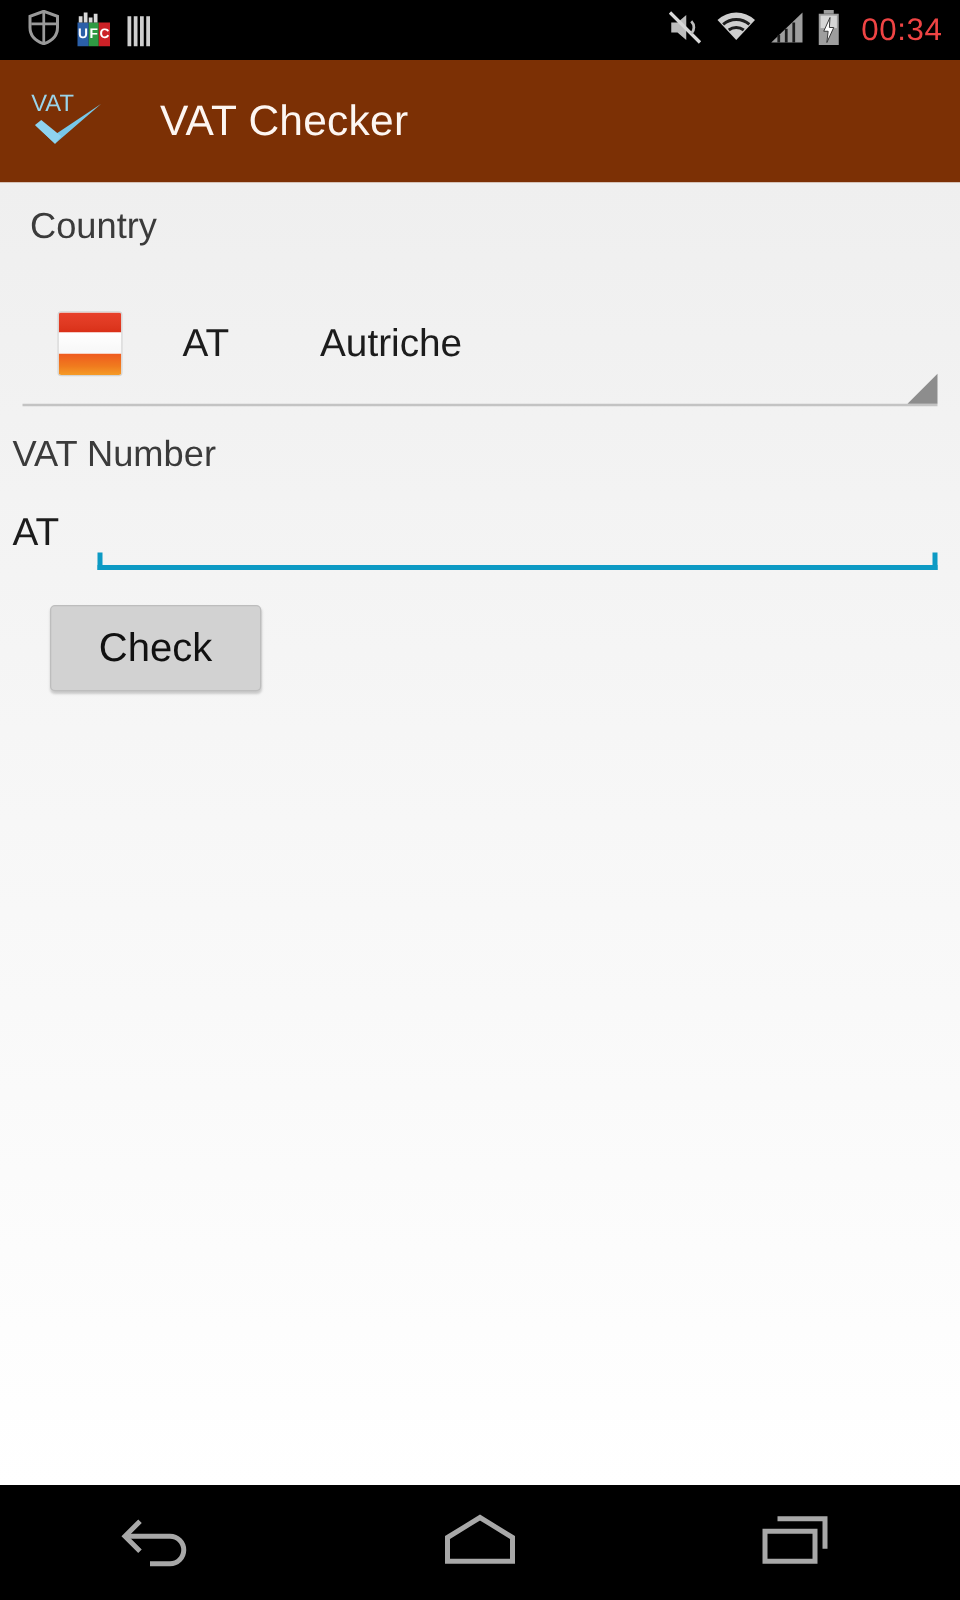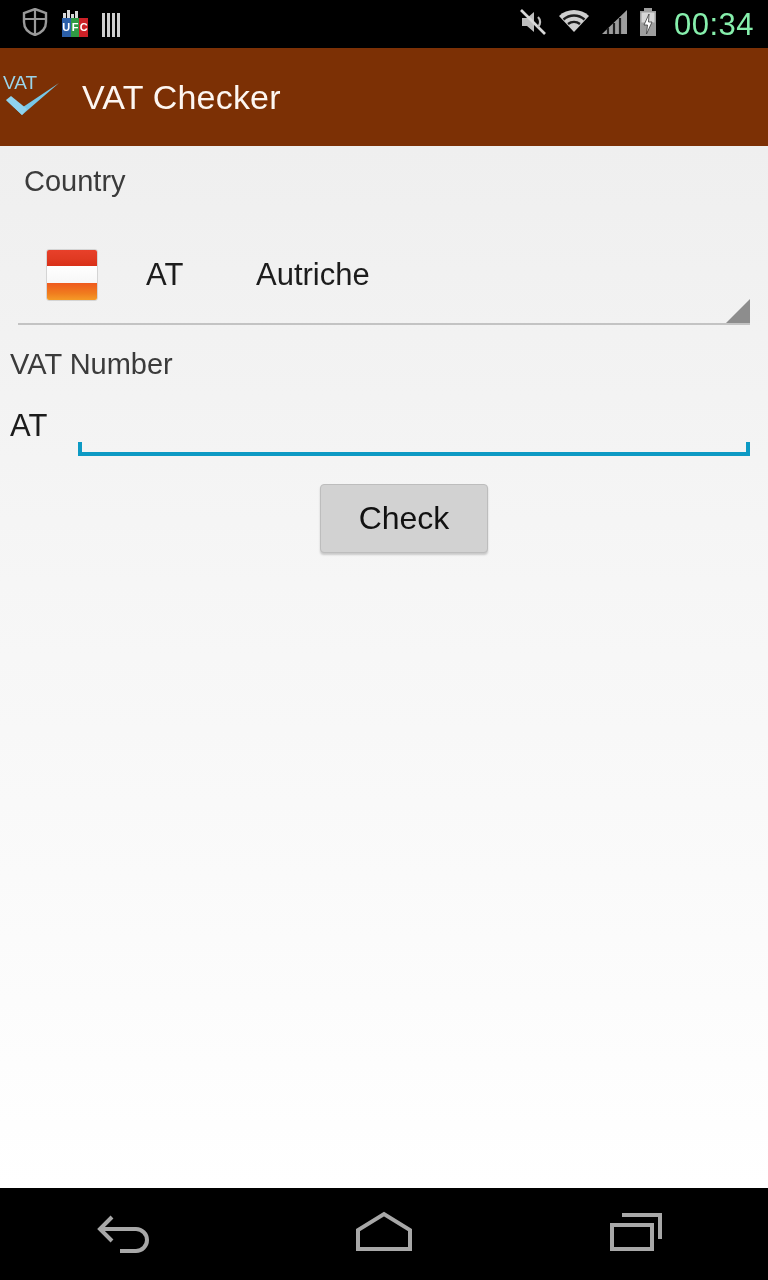--- a/index.html
+++ b/index.html
@@ -41,22 +41,22 @@
     flex: 0 0 auto;
   }
   .status-spacer { flex: 1 1 auto; }
   .status-right {
     display: flex;
     align-items: center;
     gap: 10px;
     flex: 0 0 auto;
   }
   .status-clock {
-    color: #86efac;
-    font-size: 31px;
+    color: #ef4444;
+    font-size: 25px;
     letter-spacing: 0.5px;
     margin-left: 6px;
     line-height: 1;
     font-family: "Liberation Sans", sans-serif;
   }
   .sicon { display: block; }
 
   
   .ufc-icon {
     width: 26px; height: 26px;
@@ -104,20 +104,22 @@
   
   .app-bar {
     position: absolute;
     top: 48px; left: 0;
     width: 768px;
     height: 98px;
     background: #7c3005;
     display: flex;
     align-items: center;
     box-sizing: border-box;
+    padding-left: 22px;
+    gap: 24px;
   }
   .app-icon {
     position: relative;
     width: 64px;
     height: 56px;
     flex: 0 0 auto;
   }
   .app-title {
     color: #fdf6f2;
     font-size: 34px;
@@ -249,21 +251,21 @@
     width: 4px;
     height: 14px;
     background: #0d9ac4;
   }
   .vat-underline::before { left: 0; }
   .vat-underline::after  { right: 0; }
 
   
   .check-row {
     display: flex;
-    justify-content: center;
+    justify-content: flex-start;
     margin-top: 28px;
     margin-left: 40px;
   }
   .check-button {
     background: #d2d2d2;
     border: 1px solid #bdbdbd;
     border-radius: 4px;
     box-shadow: 0 2px 2px rgba(0,0,0,0.18);
     font-size: 32px;
     color: #111111;

